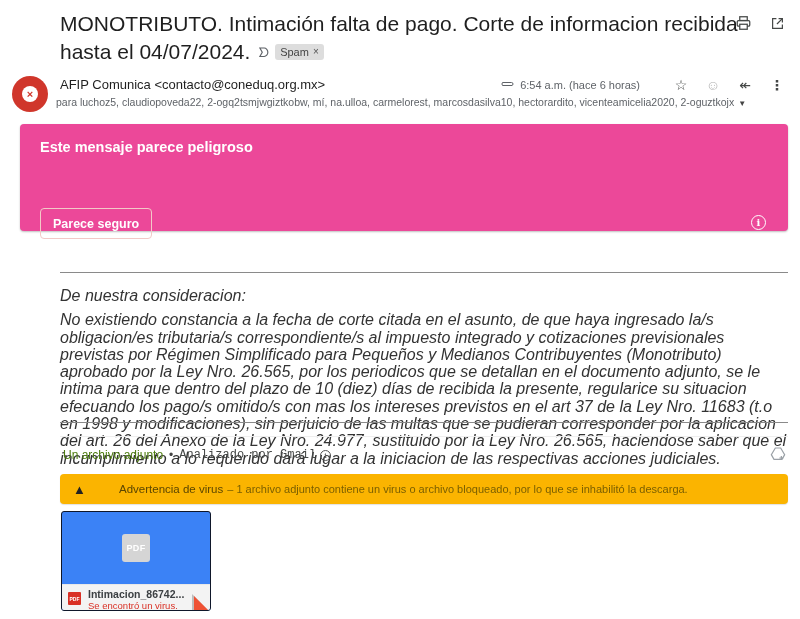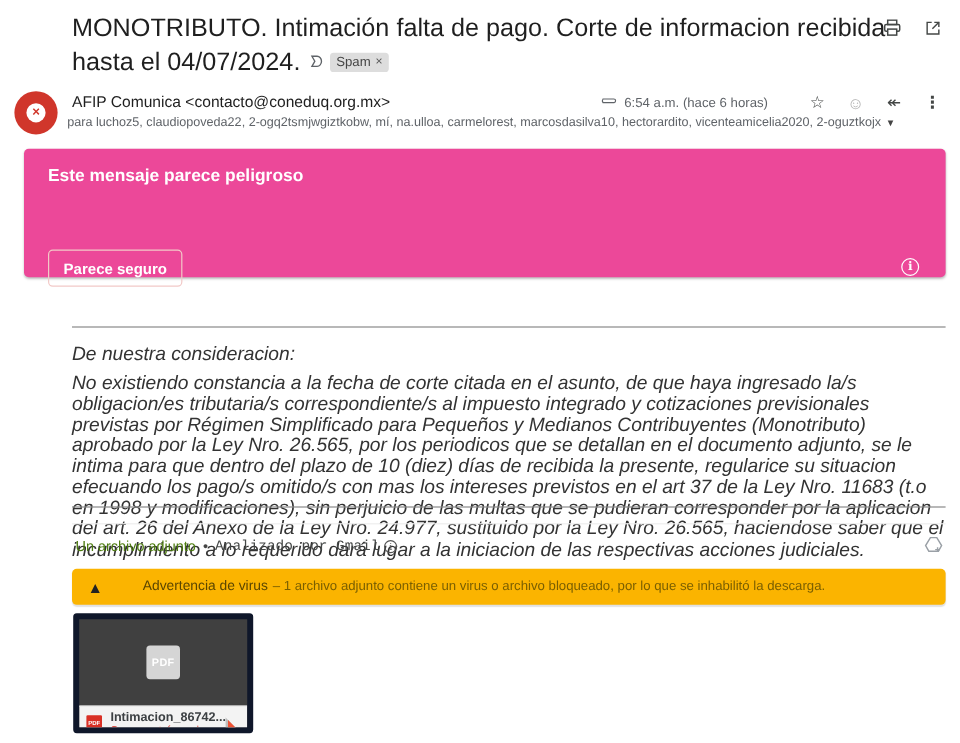--- a/index.html
+++ b/index.html
@@ -44,21 +44,21 @@
     .attach-head .dot { margin: 0 6px; color: #444; }
     .attach-head .scanned { color: #444746; font-family: Liberation Mono, monospace; }
     .attach-head .info-sm { display: inline-flex; width: 11px; height: 11px; border: 1px solid #555; border-radius: 50%; font-size: 8px; align-items: center; justify-content: center; margin-left: 4px; font-family: "DejaVu Serif", serif; color: #555; }
     .drive-add { position: absolute; right: 14px; top: 446px; width: 16px; height: 16px; cursor: pointer; }
 
     .virus-bar { position: absolute; left: 60px; top: 474px; width: 728px; height: 30px; background: #fbb400; border-radius: 4px; display: flex; align-items: center; font-size: 11.5px; color: #5b4600; box-shadow: 0 1px 1px rgba(0,0,0,0.12); }
     .virus-bar .warn { width: 14px; margin-left: 13px; margin-right: 32px; color: #222; font-size: 13px; }
     .virus-bar .title { color: #5b4600; font-weight: 400; }
     .virus-bar .desc { color: #7a5f00; margin-left: 4px; font-size: 11px; }
 
-    .att-card { position: absolute; left: 61px; top: 511px; width: 150px; height: 100px; border: 5px solid #0f172a; border-radius: 3px; overflow: hidden; background: #404040; cursor: pointer; }
+    .att-card { position: absolute; left: 61px; top: 511px; width: 150px; height: 100px; border: 1px solid #0f172a; border-radius: 3px; overflow: hidden; background: #3b82f6; cursor: pointer; }
     .att-card .thumb { height: 72px; display: flex; align-items: center; justify-content: center; }
     .att-card .pdfbig { width: 28px; height: 28px; background: #d5d5d5; border-radius: 3px; color: #fff; font-size: 9px; font-weight: bold; display: flex; align-items: center; justify-content: center; letter-spacing: 0.3px; }
     .att-card .foot { position: absolute; left: 0; top: 72px; width: 100%; height: 28px; background: #f3f3f3; border-top: 1px solid #e8e8e8; }
     .att-card .pdfsmall { position: absolute; left: 6px; top: 7px; width: 13px; height: 13px; background: #d93025; border-radius: 1px; color: #fff; font-size: 5px; font-weight: bold; display: flex; align-items: center; justify-content: center; }
     .att-card .fname { position: absolute; left: 26px; top: 3px; font-size: 10.5px; font-weight: 700; color: #3c4043; }
     .att-card .fvirus { position: absolute; left: 26px; top: 15px; font-size: 9.5px; color: #d93025; }
     .att-card .fold { position: absolute; right: 0; bottom: 0; width: 0; height: 0; border-left: 18px solid #bdbdbd; border-top: 18px solid transparent; }
     .att-card .fold2 { position: absolute; right: 0; bottom: 0; width: 0; height: 0; border-right: 16px solid #ef5235; border-bottom: 16px solid transparent; transform: rotate(180deg); }
   </style>
 </head>

